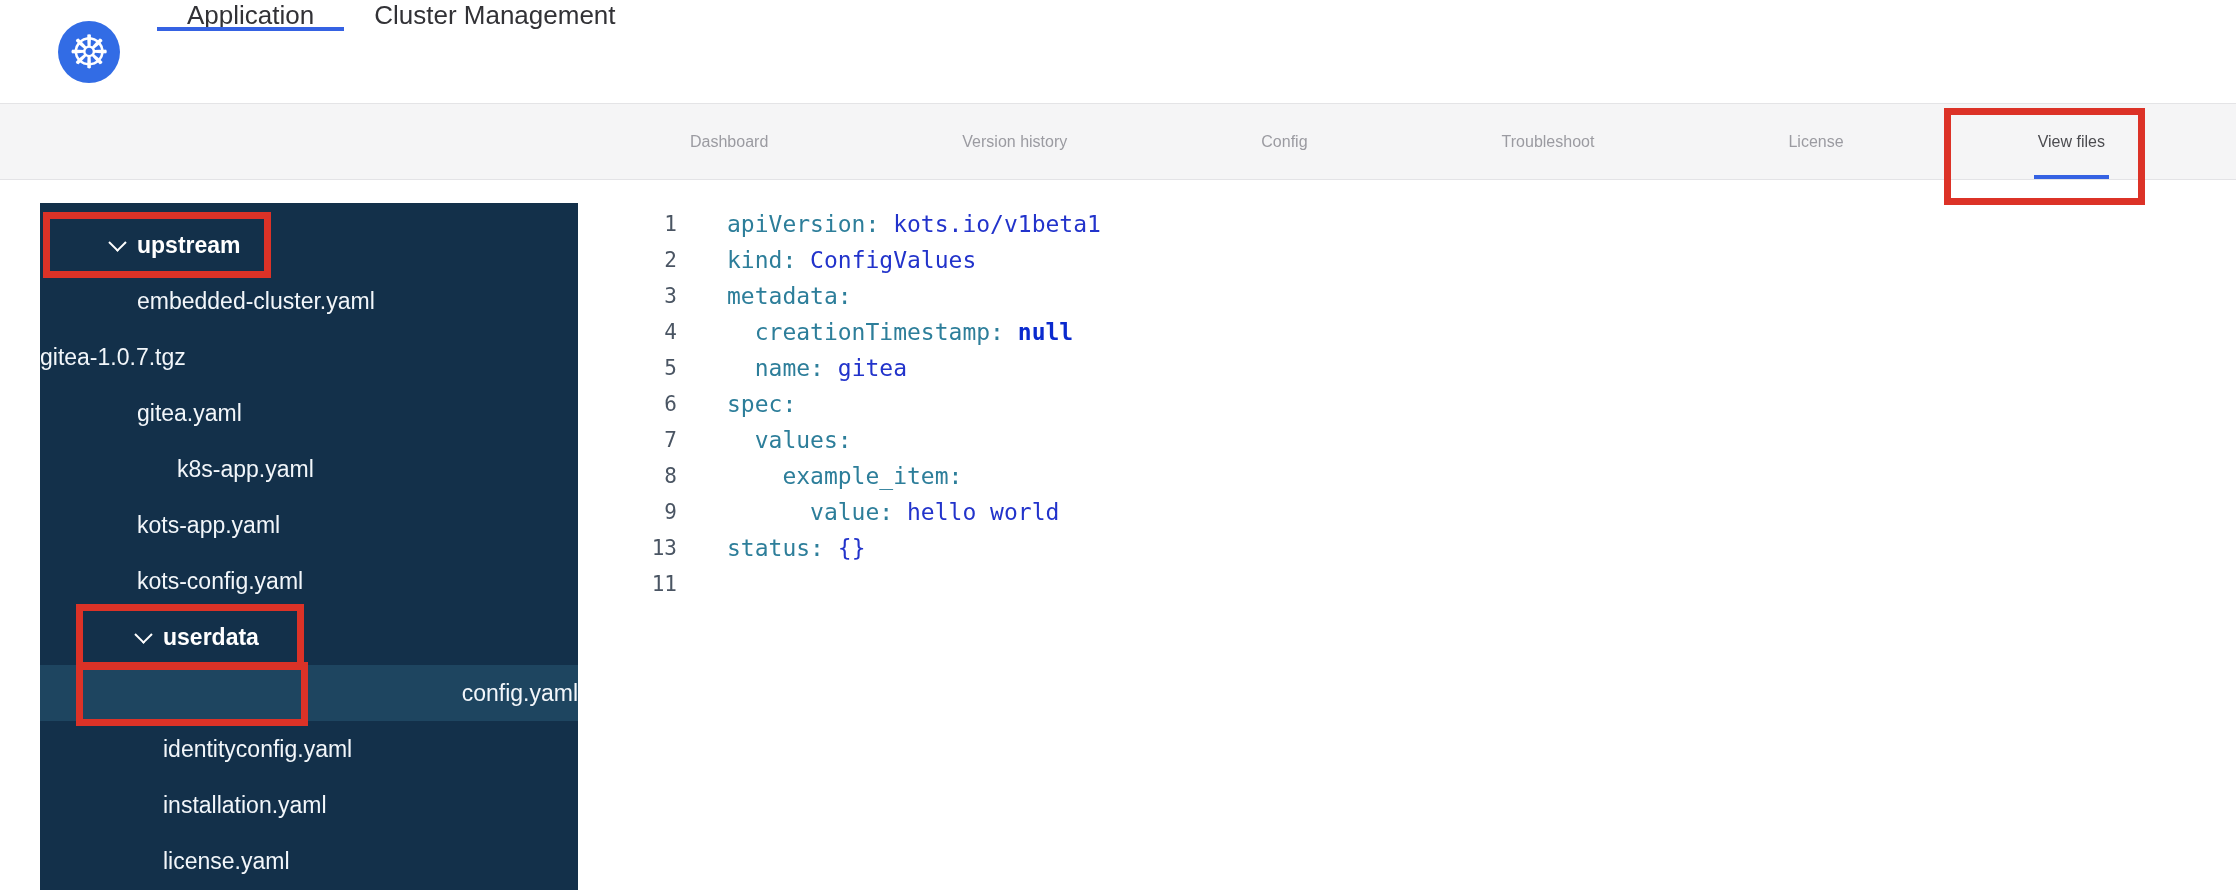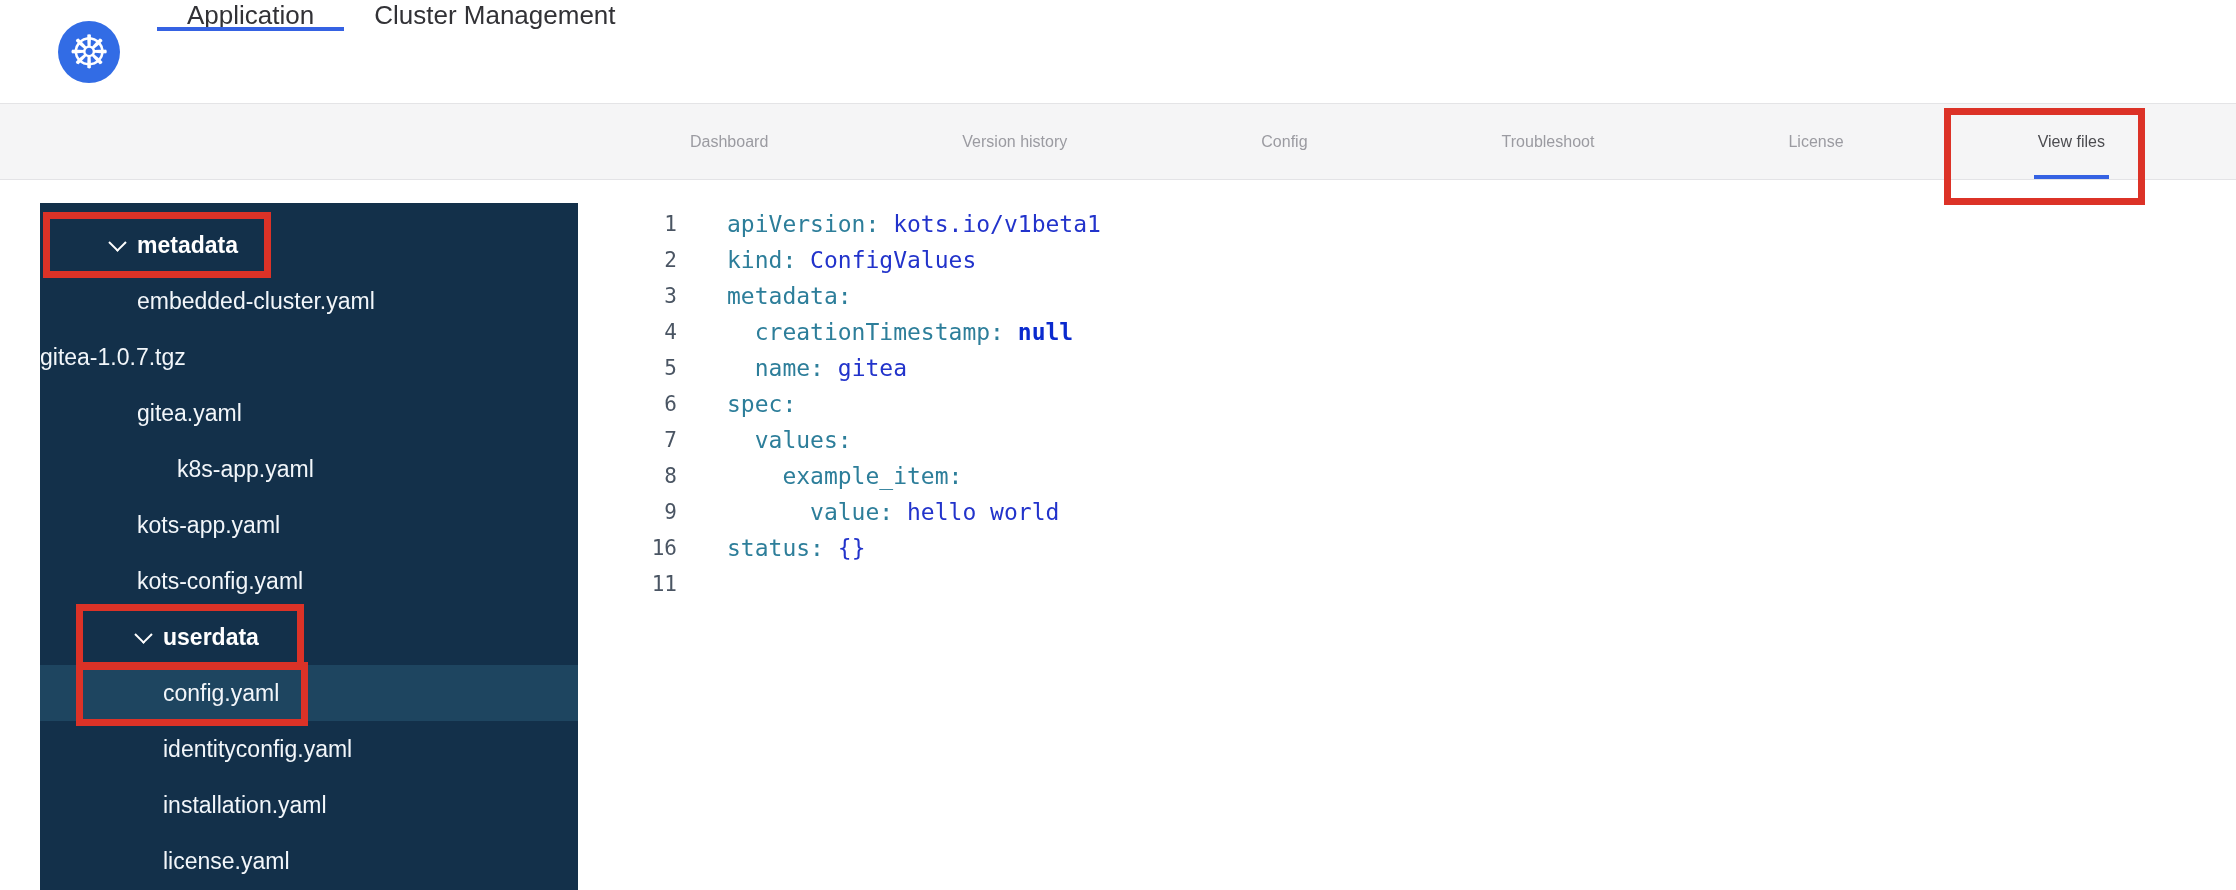--- a/index.html
+++ b/index.html
@@ -121,21 +121,21 @@
       <div class="subnav-tab">Troubleshoot</div>
       <div class="subnav-tab">License</div>
       <div class="subnav-tab active">View files</div>
     </div>
   </nav>
 
   <aside class="sidebar">
     <div class="tree">
         <div class="tree-row folder" style="padding-left: 71px;">
           <span class="chevron"></span>
-          <span>metadata</span>
+          <span>upstream</span>
         </div>
         <div class="tree-row" style="padding-left: 97px;">
           <span>embedded-cluster.yaml</span>
         </div>
         <div class="tree-row" style="">
           <span>gitea-1.0.7.tgz</span>
         </div>
         <div class="tree-row" style="padding-left: 97px;">
           <span>gitea.yaml</span>
         </div>
@@ -145,21 +145,21 @@
         <div class="tree-row" style="padding-left: 97px;">
           <span>kots-app.yaml</span>
         </div>
         <div class="tree-row" style="padding-left: 97px;">
           <span>kots-config.yaml</span>
         </div>
         <div class="tree-row folder" style="padding-left: 97px;">
           <span class="chevron"></span>
           <span>userdata</span>
         </div>
-        <div class="tree-row selected" style="padding-left: 123px;">
+        <div class="tree-row selected" style=" justify-content: flex-end;">
           <span>config.yaml</span>
         </div>
         <div class="tree-row" style="padding-left: 123px;">
           <span>identityconfig.yaml</span>
         </div>
         <div class="tree-row" style="padding-left: 123px;">
           <span>installation.yaml</span>
         </div>
         <div class="tree-row" style="padding-left: 123px;">
           <span>license.yaml</span>
@@ -198,21 +198,21 @@
       </div>
       <div class="code-line">
         <span class="gutter">8</span>
         <span class="code"><span class="tk-key">    example_item:</span></span>
       </div>
       <div class="code-line">
         <span class="gutter">9</span>
         <span class="code"><span class="tk-key">      value:</span><span class="tk-val"> hello world</span></span>
       </div>
       <div class="code-line">
-        <span class="gutter">16</span>
+        <span class="gutter">13</span>
         <span class="code"><span class="tk-key">status:</span><span class="tk-val"> {}</span></span>
       </div>
       <div class="code-line">
         <span class="gutter">11</span>
         <span class="code"></span>
       </div>
     </main>
 
   <div class="annot" id="annot-viewfiles"></div>
   <div class="annot" id="annot-upstream"></div>

